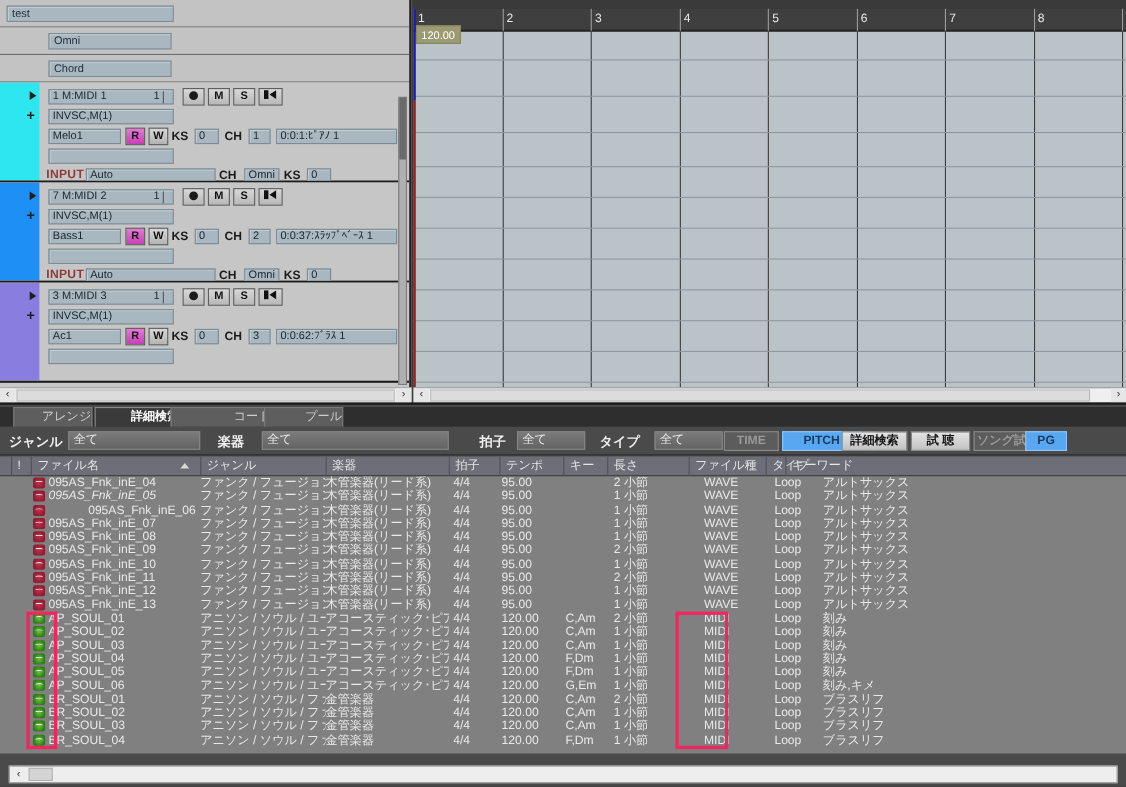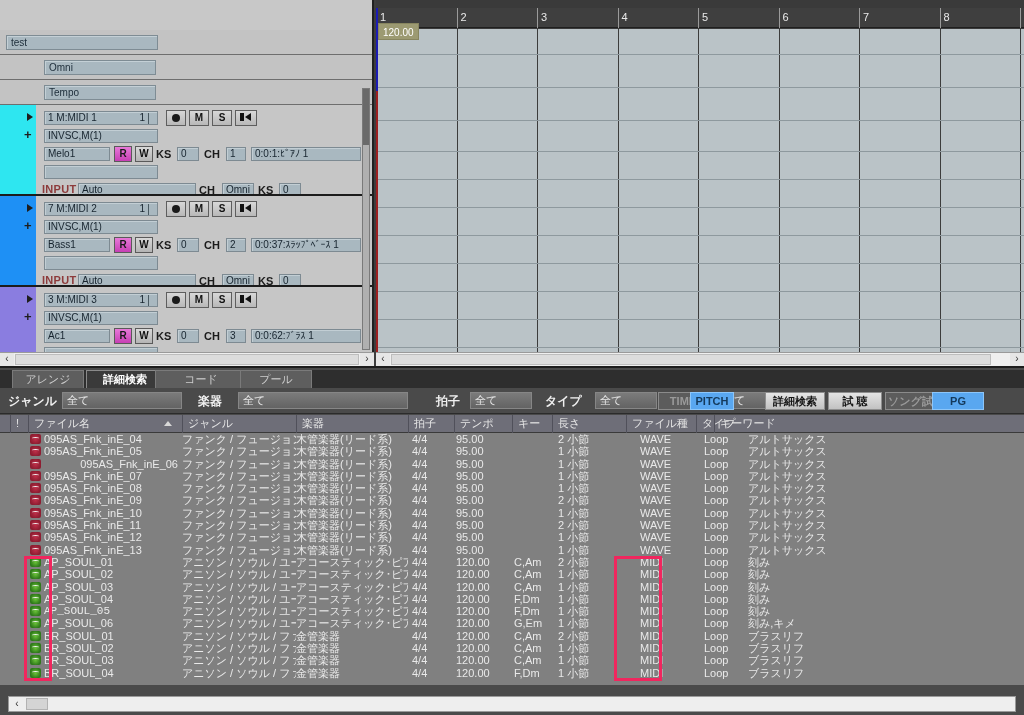--- a/index.html
+++ b/index.html
@@ -13,21 +13,21 @@
   .app{ position:relative; width:1024px; height:715px; background:#3d3d3d; }
 
   
   .top{ position:absolute; left:0; top:0; width:1024px; height:366px; }
 
   
   .tracklist{
     position:absolute; left:0; top:0; width:374px; height:366px;
     background:#c8c8c8; border-right:2px solid #202020;
   }
-  .tl-inner{ position:absolute; left:0; top:0; right:0; bottom:14px; overflow:hidden;margin-top:30px; }
+  .tl-inner{ position:absolute; left:0; top:0; right:0; bottom:14px; overflow:hidden; }
 
   .global-row{
     position:relative; height:25px; background:#c3c3c3;
     border-bottom:1px solid #6e6e6e;
   }
   .gr-field{
     position:absolute; height:15px; top:5px;
     background:#a9b8c0; border:1px solid #7e8c94;
     color:#20303c; font-size:10px; line-height:13px; padding-left:4px;
     box-shadow: inset 1px 1px 0 #c4d0d6;
@@ -138,21 +138,21 @@
                 font-size:10px;text-align:center;line-height:12px;background:#e6e6e6;}
   .tl-hsb .arw.l{ left:0;} .tl-hsb .arw.r{ right:0;}
   .tl-hsb .thumb{ position:absolute; left:15px;top:1px; width:600px;height:11px;
                   background:#dcdcdc;border:1px solid #bdbdbd;}
 
   
   .bottom{ position:absolute; left:0; top:366px; width:1024px; height:349px;
            background:#4a4a4a; border-top:2px solid #1c1c1c;}
   .tabbar{ position:absolute;left:0;top:2px;width:100%;height:18px; background:#2e2e2e;}
   .tab{
-    position:absolute; top:0; height:18px; line-height:17px; text-align:center;
+    position:absolute; top:0; height:18px; line-height:17px; text-align:right;
     font-size:11px; color:#cfcfcf; background:#5e5e5e;
     border:1px solid #7a7a7a; border-bottom:none;
   }
   .tab.active{ background:#3a3a3a; color:#ffffff; font-weight:bold; border-color:#8a8a8a;}
 
   .filterbar{ position:absolute; left:0; top:20px; width:100%; height:26px;
               background:#4a4a4a; border-bottom:1px solid #2b2b2b;}
   .flabel{ position:absolute; top:5px; font-size:12px; font-weight:bold; color:#f0f0f0;}
   .fselect{
     position:absolute; top:4px; height:17px; background:#6f6f6f;
@@ -209,21 +209,21 @@
       <div class="tl-inner">
 
         <div class="global-row">
           <div class="gr-field wide">test</div>
         </div>
 
         <div class="global-row">
           <div class="gr-field ind">Omni</div>
         </div>
         <div class="global-row">
-          <div class="gr-field ind">Tempo</div>
+          <div class="gr-field ind">Chord</div>
         </div>
 
         <div class="track">
           <div class="colorbar" style="background:#2ee6f0"></div>
           <div class="body">
             <div class="trk-arrow"></div>
             <div class="trk-plus">+</div>
             <div class="fld r1">
               <span>1 M:MIDI 1</span>
               <span class="bar"></span>
@@ -406,25 +406,25 @@
         <div class="fselect" style="left: 62px; width: 120px;">全て</div>
         <div class="flabel" style="left: 198px;">楽器</div>
         <div class="fselect" style="left: 238px; width: 170px;">全て</div>
         <div class="flabel" style="left: 436px;">拍子</div>
         <div class="fselect" style="left: 470px; width: 62px;">全て</div>
         <div class="flabel" style="left: 545px;">タイプ</div>
         <div class="fselect" style="left: 595px; width: 62px;">全て</div>
         <div class="flabel" style="left: 676px;">構成</div>
         <div class="fselect" style="left: 718px; width: 78px;">全て</div>
         <div class="pbtn dim" style="left: 658px; width: 50px;">TIME</div>
-        <div class="pbtn blue" style="left: 690px; width: 44px;">PITCH</div>
+        <div class="pbtn blue" style="left: 711px; width: 72px;">PITCH</div>
         <div class="pbtn light" style="left: 765px; width: 60px;">詳細検索</div>
         <div class="pbtn light" style="left: 828px; width: 54px;">試 聴</div>
         <div class="pbtn dim" style="left: 885px; width: 62px;">ソング試聴</div>
-        <div class="pbtn blue" style="left: 932px; width: 52px;">PG</div>
+        <div class="pbtn blue" style="left: 932px; width: 38px;">PG</div>
       </div>
 
     <div class="colhead" id="colhead">
         <div class="ch" style="left: 10px; width: 18px;">!</div>
         <div class="ch" style="left: 28px; width: 150px;">ファイル名<span class="sortarw"></span></div>
         <div class="ch" style="left: 182px; width: 114px;">ジャンル</div>
         <div class="ch" style="left: 296px; width: 112px;">楽器</div>
         <div class="ch" style="left: 408px; width: 46px;">拍子</div>
         <div class="ch" style="left: 454px; width: 58px;">テンポ</div>
         <div class="ch" style="left: 512px; width: 50px;">キー</div>
@@ -447,21 +447,21 @@
           <div class="cell" style="left: 514px; width: 50px;"></div>
           <div class="cell" style="left: 558px; width: 74px;">2 小節</div>
           <div class="cell" style="left: 640px; width: 70px;">WAVE</div>
           <div class="cell" style="left: 704px; width: 50px;">Loop</div>
           <div class="cell" style="left: 748px; width: 140px;">アルトサックス</div>
         </div>
         <div class="lrow">
           <div class="ico wave" style="left: 30px;">
             <i></i>
           </div>
-          <div class="cell" style="left: 44px; width: 134px;">095AS_Fnk_inE_05</div>
+          <div class="cell" style="left: 44px; width: 134px; font-style: italic;">095AS_Fnk_inE_05</div>
           <div class="cell" style="left: 182px; width: 114px;">ファンク / フュージョン / セカ…</div>
           <div class="cell" style="left: 296px; width: 112px;">木管楽器(リード系)</div>
           <div class="cell" style="left: 412px; width: 46px;">4/4</div>
           <div class="cell" style="left: 456px; width: 58px;">95.00</div>
           <div class="cell" style="left: 514px; width: 50px;"></div>
           <div class="cell" style="left: 558px; width: 74px;">1 小節</div>
           <div class="cell" style="left: 640px; width: 70px;">WAVE</div>
           <div class="cell" style="left: 704px; width: 50px;">Loop</div>
           <div class="cell" style="left: 748px; width: 140px;">アルトサックス</div>
         </div>
@@ -642,21 +642,21 @@
           <div class="cell" style="left: 514px; width: 50px;">F,Dm</div>
           <div class="cell" style="left: 558px; width: 74px;">1 小節</div>
           <div class="cell" style="left: 640px; width: 70px;">MIDI</div>
           <div class="cell" style="left: 704px; width: 50px;">Loop</div>
           <div class="cell" style="left: 748px; width: 140px;">刻み</div>
         </div>
         <div class="lrow">
           <div class="ico midi" style="left: 30px;">
             <i></i>
           </div>
-          <div class="cell" style="left: 44px; width: 134px; font-family: Liberation Mono, monospace;">AP_SOUL_05</div>
+          <div class="cell" style="left: 44px; width: 134px;">AP_SOUL_05</div>
           <div class="cell" style="left: 182px; width: 114px;">アニソン / ソウル / ユーロビ…</div>
           <div class="cell" style="left: 296px; width: 112px;">アコースティック･ピアノ</div>
           <div class="cell" style="left: 412px; width: 46px;">4/4</div>
           <div class="cell" style="left: 456px; width: 58px;">120.00</div>
           <div class="cell" style="left: 514px; width: 50px;">F,Dm</div>
           <div class="cell" style="left: 558px; width: 74px;">1 小節</div>
           <div class="cell" style="left: 640px; width: 70px;">MIDI</div>
           <div class="cell" style="left: 704px; width: 50px;">Loop</div>
           <div class="cell" style="left: 748px; width: 140px;">刻み</div>
         </div>

